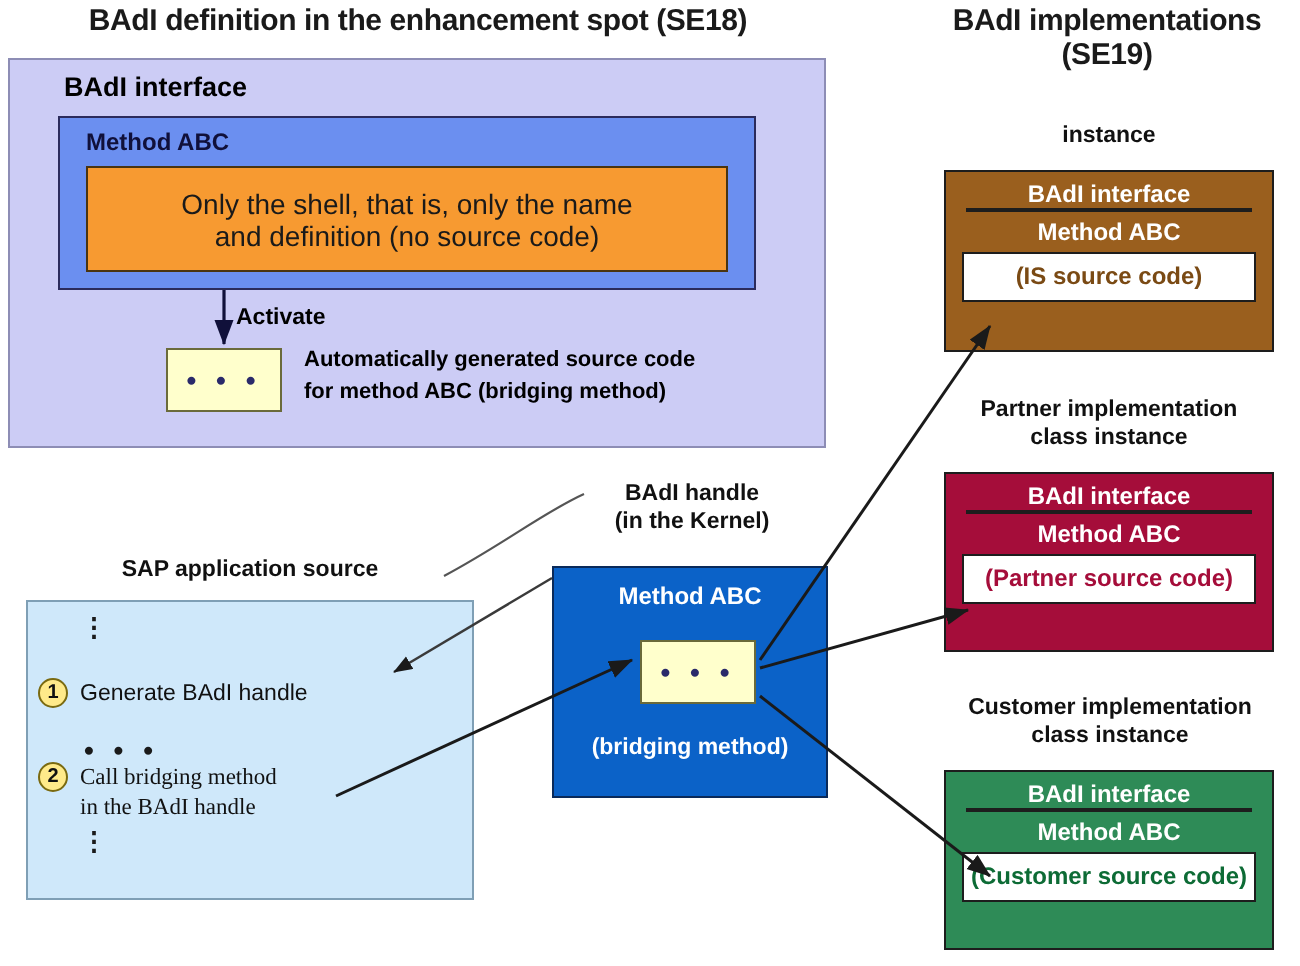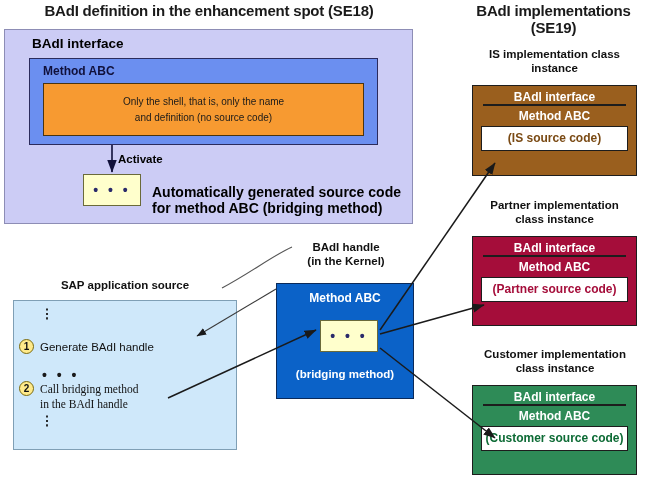--- a/index.html
+++ b/index.html
@@ -33,38 +33,38 @@
   #method-box-label{
     left:43px;top:64px;font-weight:bold;font-size:12px;color:#10103a;
   }
   
   #shell-box{
     left:43px;top:83px;width:321px;height:53px;
     background:#f79a31;border:1.5px solid #4a3410;box-sizing:border-box;
     display:flex;align-items:center;justify-content:center;
   }
   #shell-box .txt{
-    font-size:10px;line-height:16px;text-align:center;color:#1a1a1a;
+    font-size:14px;line-height:16px;text-align:center;color:#1a1a1a;
   }
   
   #activate-label{
     left:118px;top:153px;font-weight:bold;font-size:11.5px;color:#000;
   }
   
   .yellowbox{
     background:#ffffcc;border:1.5px solid #6a6a3a;box-sizing:border-box;
     display:flex;align-items:center;justify-content:center;
   }
   .dots{
     font-size:14px;font-weight:bold;letter-spacing:3px;color:#2a2a6a;
     line-height:6px;
   }
   #gen-box{left:83px;top:174px;width:58px;height:32px;}
   #gen-text{
-    left:152px;top:184px;font-weight:bold;font-size:14px;line-height:16px;color:#000;
+    left:152px;top:172px;font-weight:bold;font-size:11px;line-height:16px;color:#000;
   }
   
   #sap-title{left:13px;top:278px;width:224px;}
   #sap-box{
     left:13px;top:300px;width:224px;height:150px;
     background:#cfe8fa;border:1px solid #7f9fb5;box-sizing:border-box;
   }
   .vdots{
     font-size:13px;font-weight:bold;color:#1a1a1a;line-height:5px;
     letter-spacing:0;text-align:center;
@@ -168,21 +168,21 @@
   <span class="dots">• • •</span>
 </div>
 <div class="abs" id="handle-bridging">(bridging method)</div>
 
 <div class="abs ttl" style="left:457px;top:2px;width:193px;">
   <span>BAdI implementations</span><br>
   <span>(SE19)</span>
 </div>
 
 <div class="abs sub" style="left:462px;top:47px;width:185px;">
-  <span>IS implementation class</span><br>
+  <br>
   <span>instance</span>
 </div>
 <div class="abs impl-box" id="is-box">
   <div class="impl-row" style="padding-top:4px;">BAdI interface</div>
   <div class="impl-sep"></div>
   <div class="impl-row" style="padding-top:3px;">Method ABC</div>
   <div class="impl-code">(IS source code)</div>
 </div>
 
 <div class="abs sub" style="left:462px;top:198px;width:185px;">

